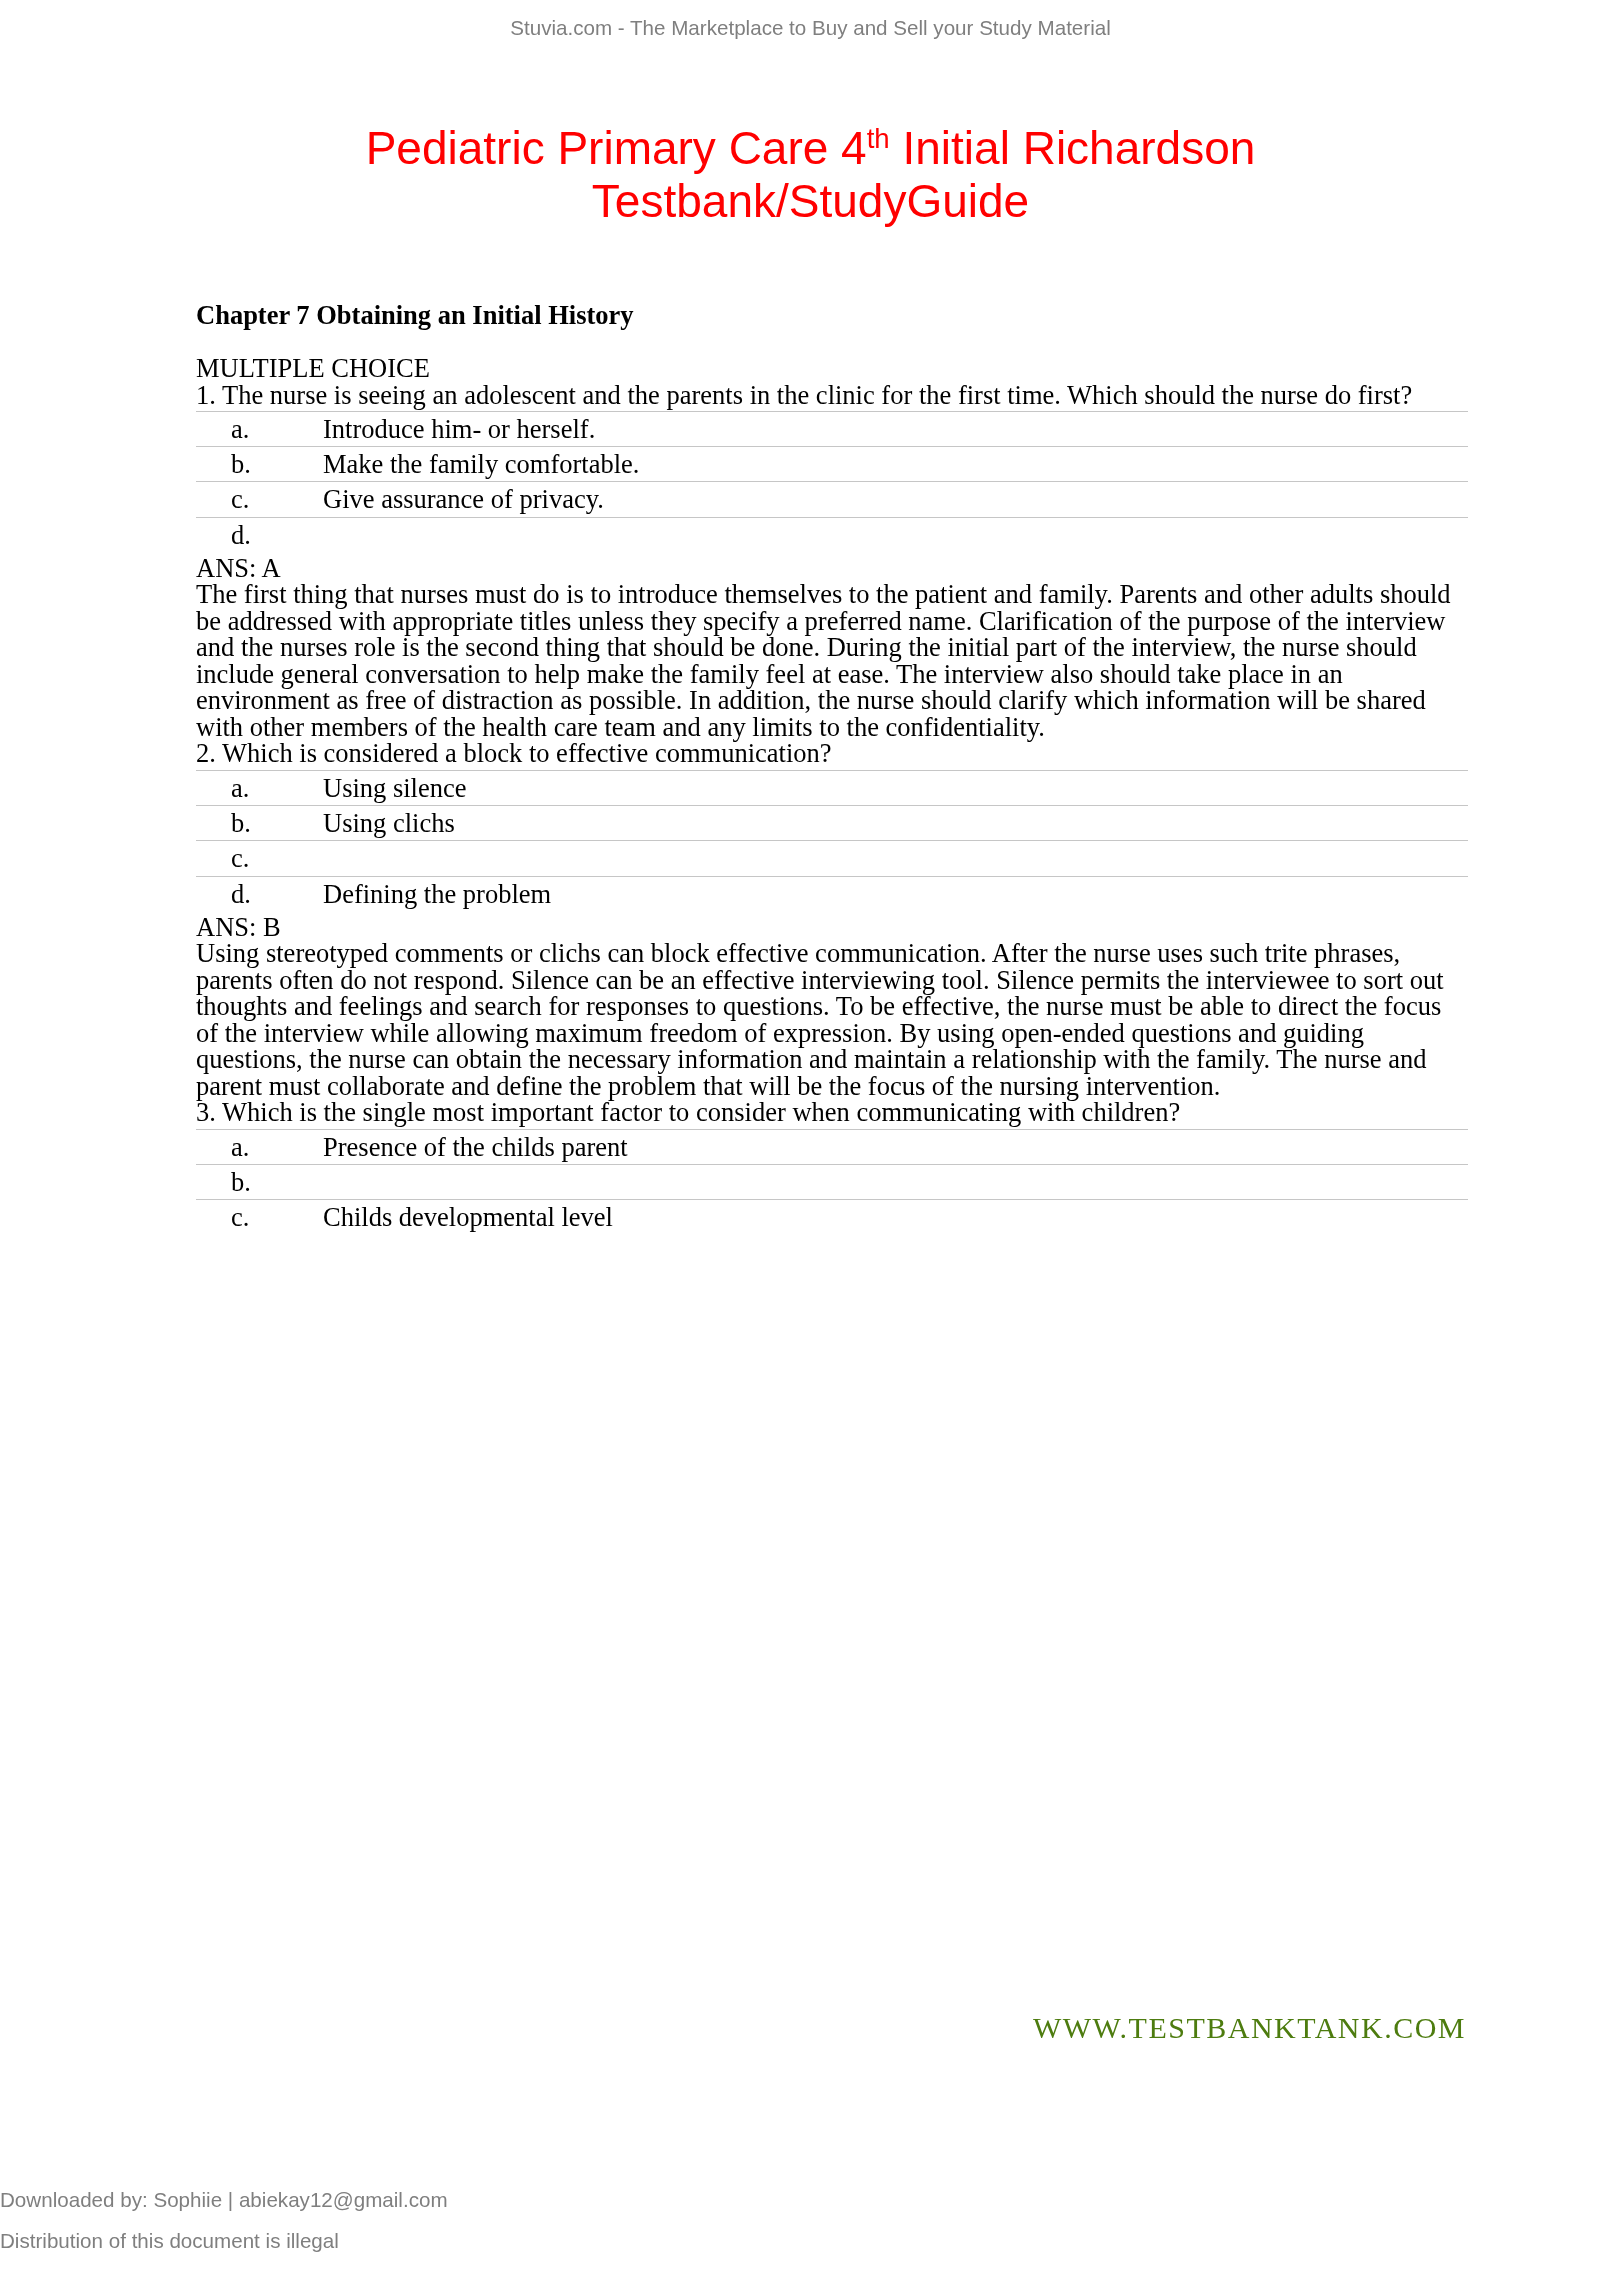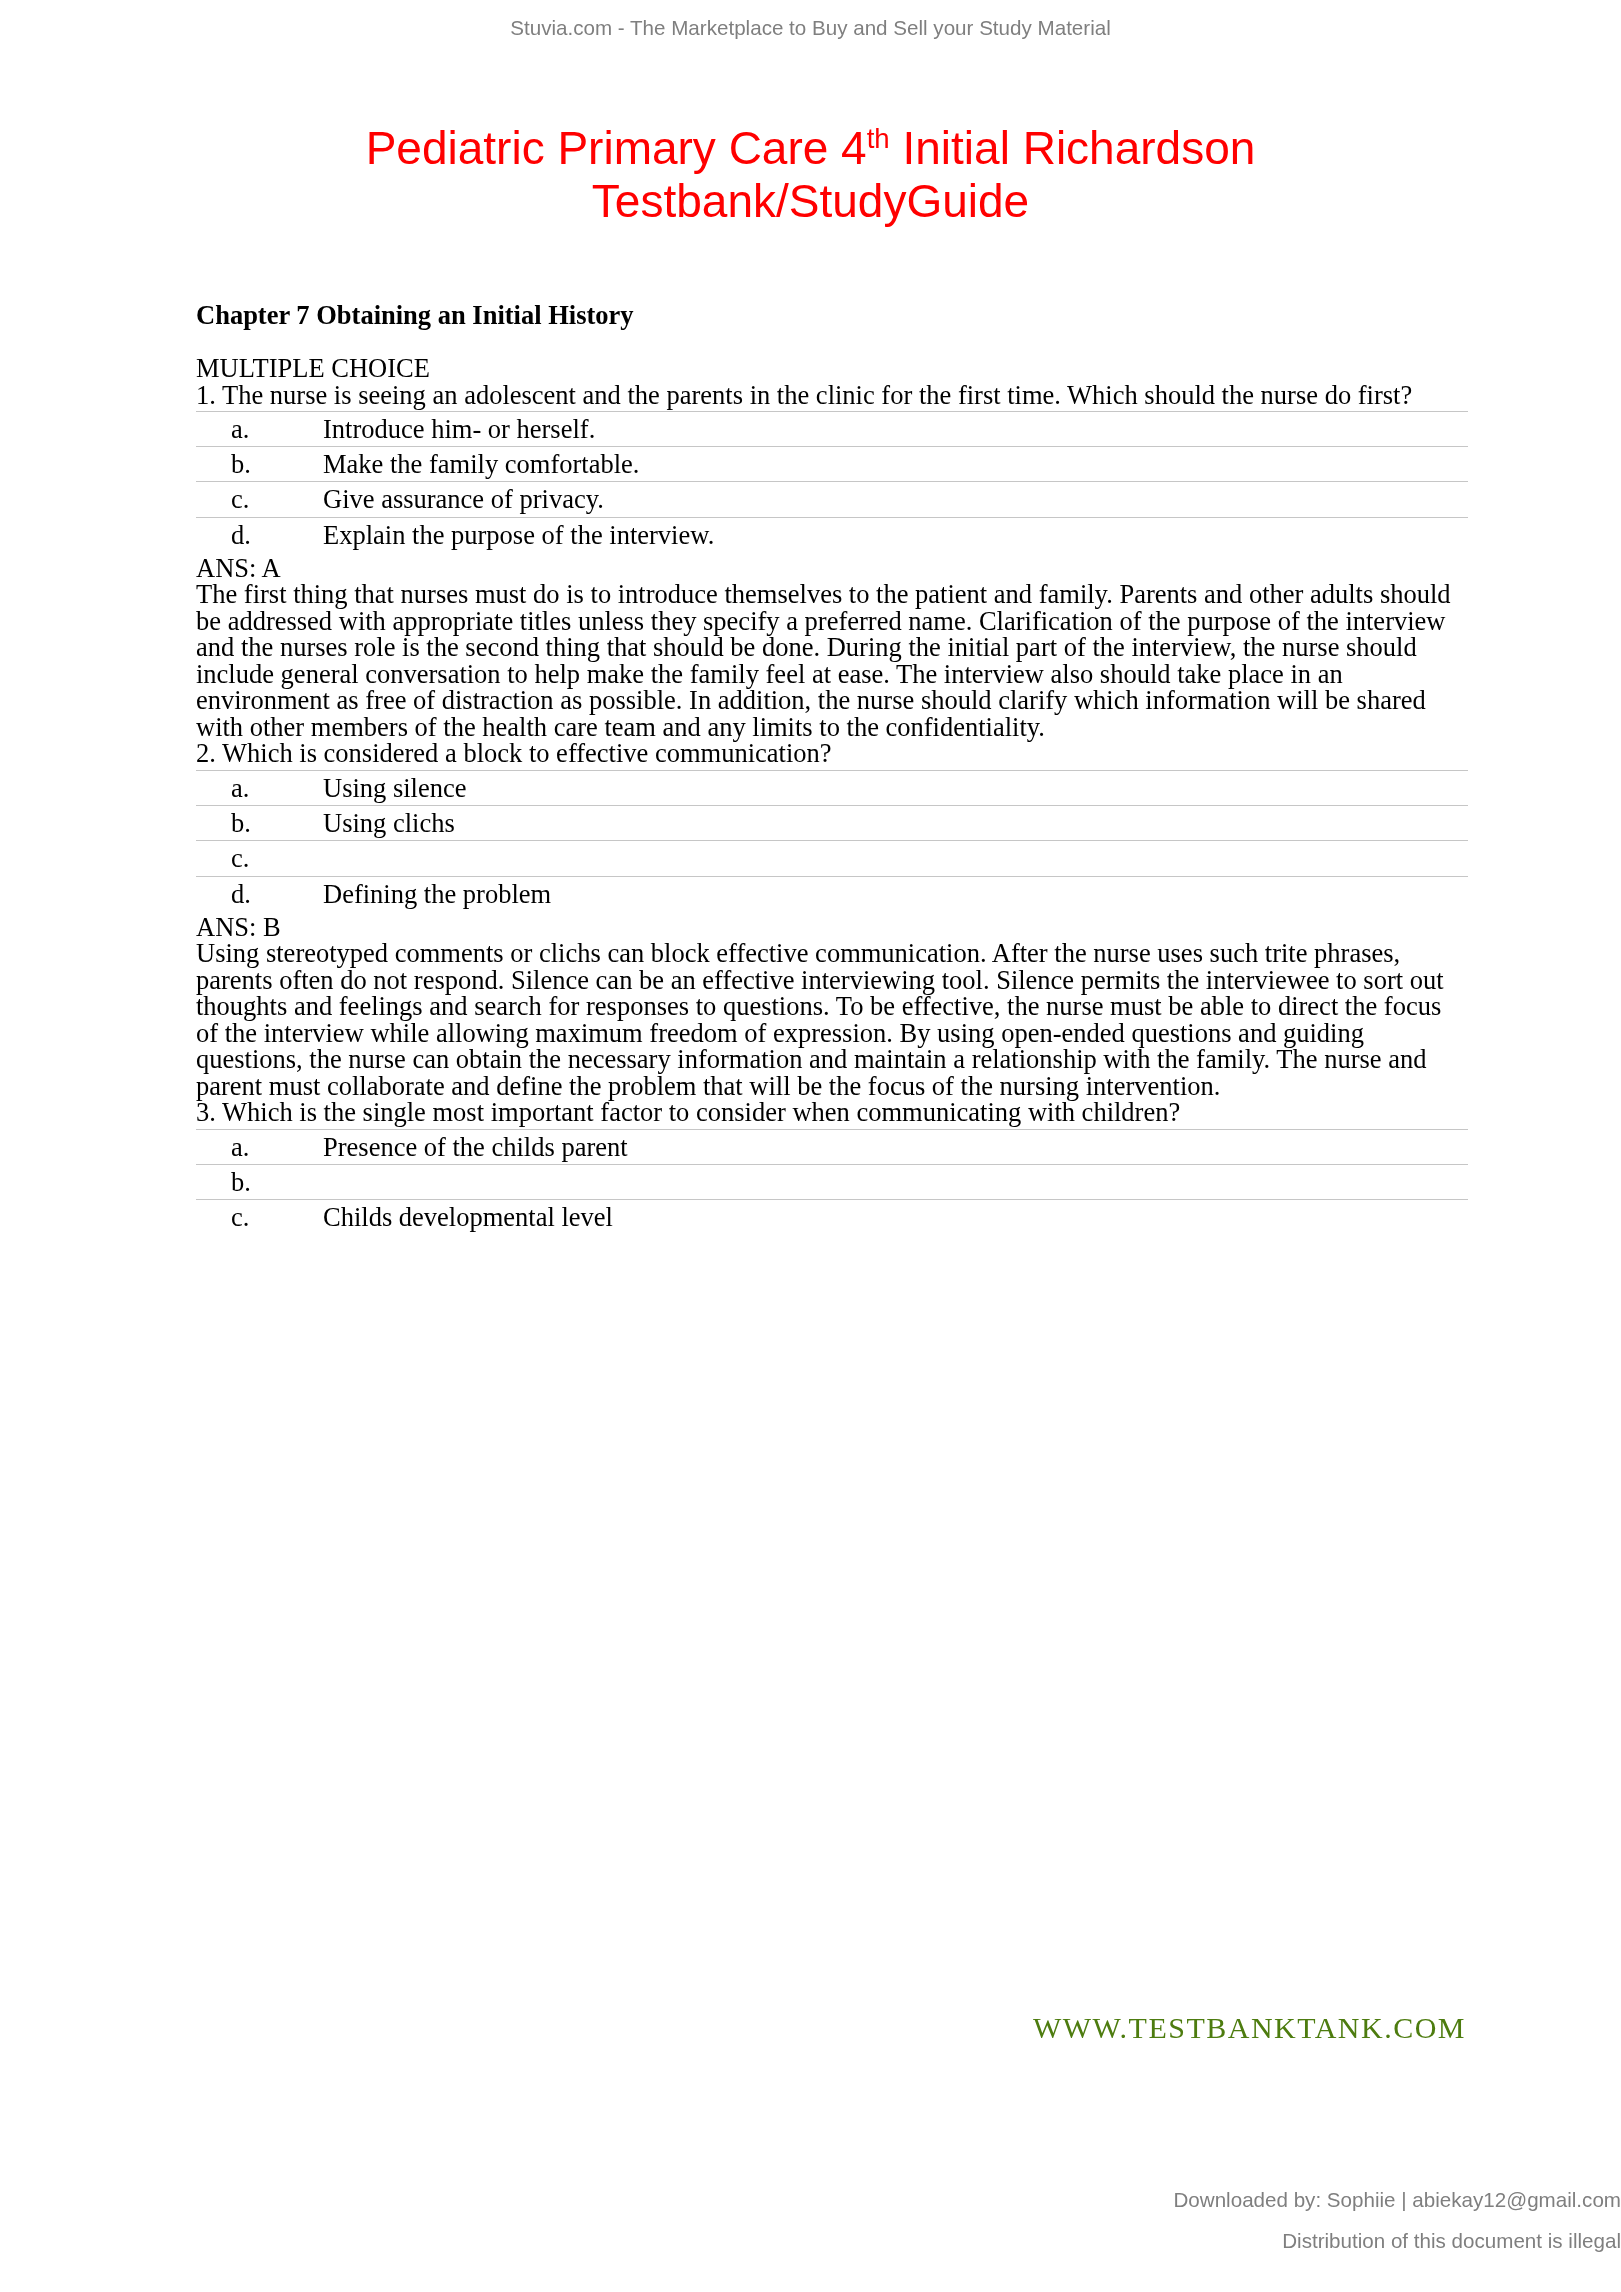--- a/index.html
+++ b/index.html
@@ -81,21 +81,21 @@
     font-weight: 400;
     font-size: 30px;
     letter-spacing: 1.5px;
     color: #4d7c0f;
   }
   .footer {
     position: absolute;
     top: 2188px;
     left: 0;
     width: 100%;
-    text-align: right;
+    text-align: left;
     font-family: "Liberation Sans", sans-serif;
     font-size: 20.6px;
     color: #7f7f7f;
   }
   .footer .line1 { margin-bottom: 16.7px; }
 </style>
 </head>
 <body>
 
 <div class="page">
@@ -119,21 +119,20 @@
       <div class="opt-row">
         <span class="opt-letter">b.</span>
         <span class="opt-text">Make the family comfortable.</span>
       </div>
       <div class="opt-row">
         <span class="opt-letter">c.</span>
         <span class="opt-text">Give assurance of privacy.</span>
       </div>
       <div class="opt-row">
         <span class="opt-letter">d.</span>
-        <span class="opt-text">Explain the purpose of the interview.</span>
       </div>
     </div>
     <p>ANS: A</p>
     <p>The first thing that nurses must do is to introduce themselves to the patient and family. Parents and other adults should be addressed with appropriate titles unless they specify a preferred name. Clarification of the purpose of the interview and the nurses role is the second thing that should be done. During the initial part of the interview, the nurse should include general conversation to help make the family feel at ease. The interview also should take place in an environment as free of distraction as possible. In addition, the nurse should clarify which information will be shared with other members of the health care team and any limits to the confidentiality.</p>
 
     <p>2. Which is considered a block to effective communication?</p>
     <div class="opts">
       <div class="opt-row">
         <span class="opt-letter">a.</span>
         <span class="opt-text">Using silence</span>

